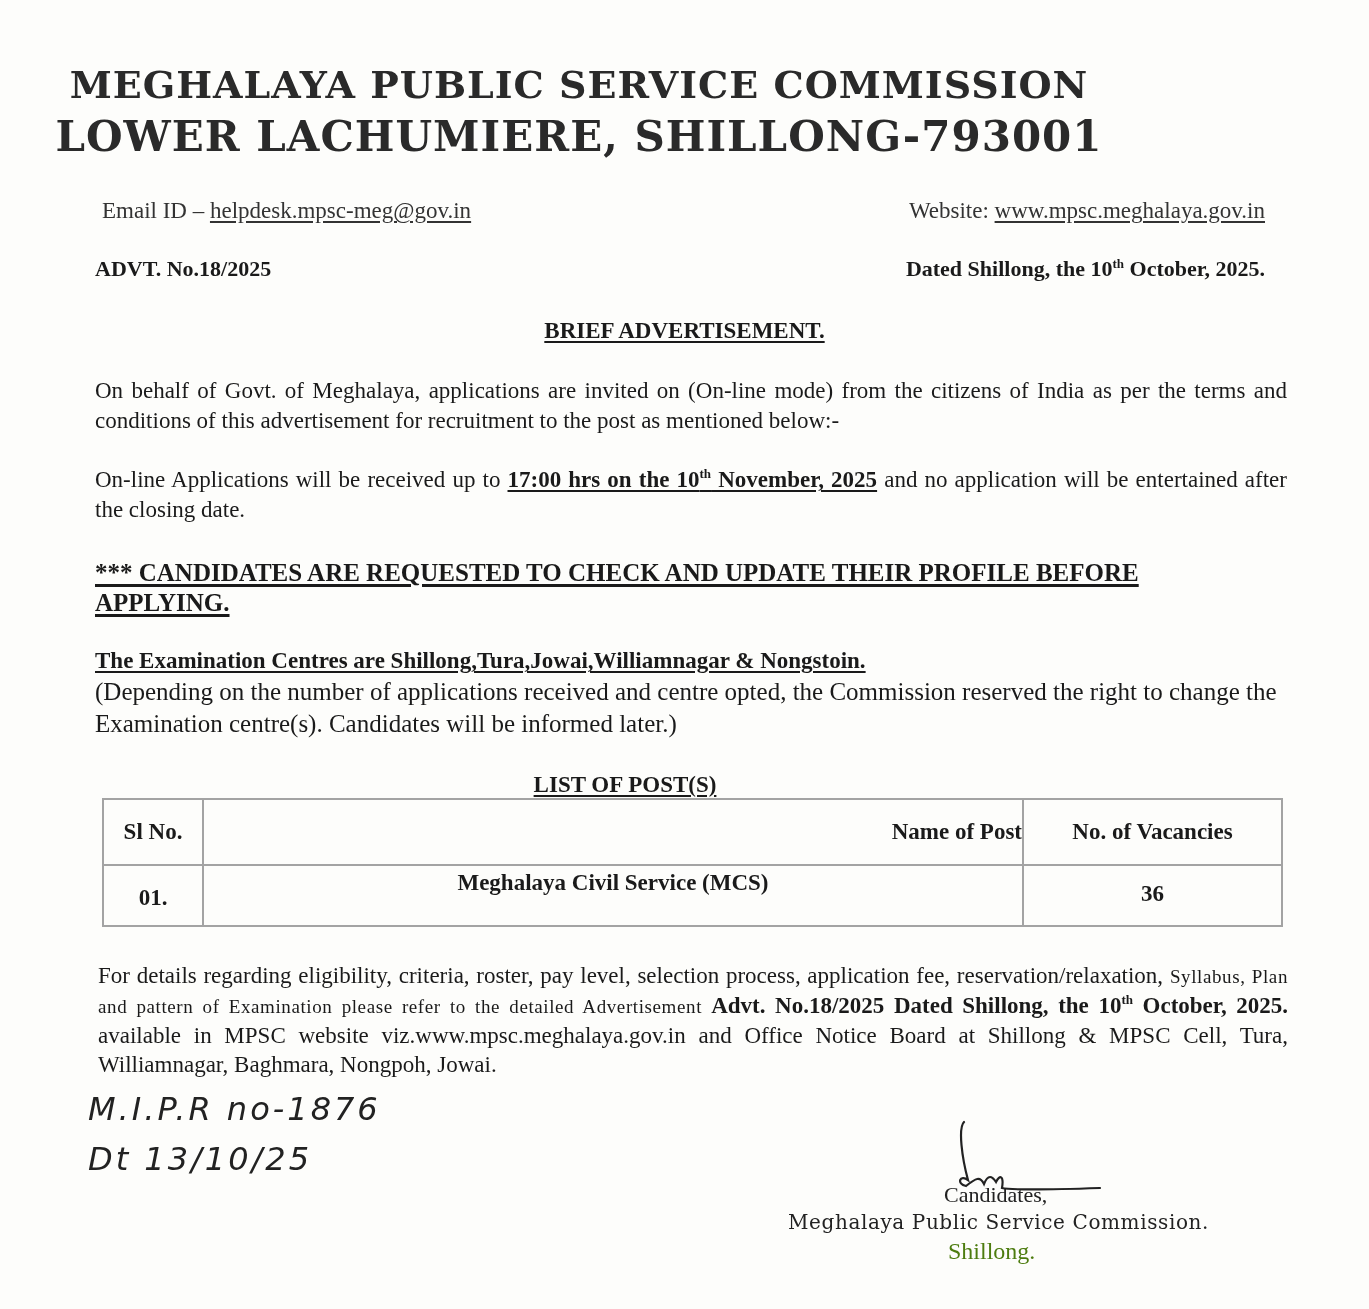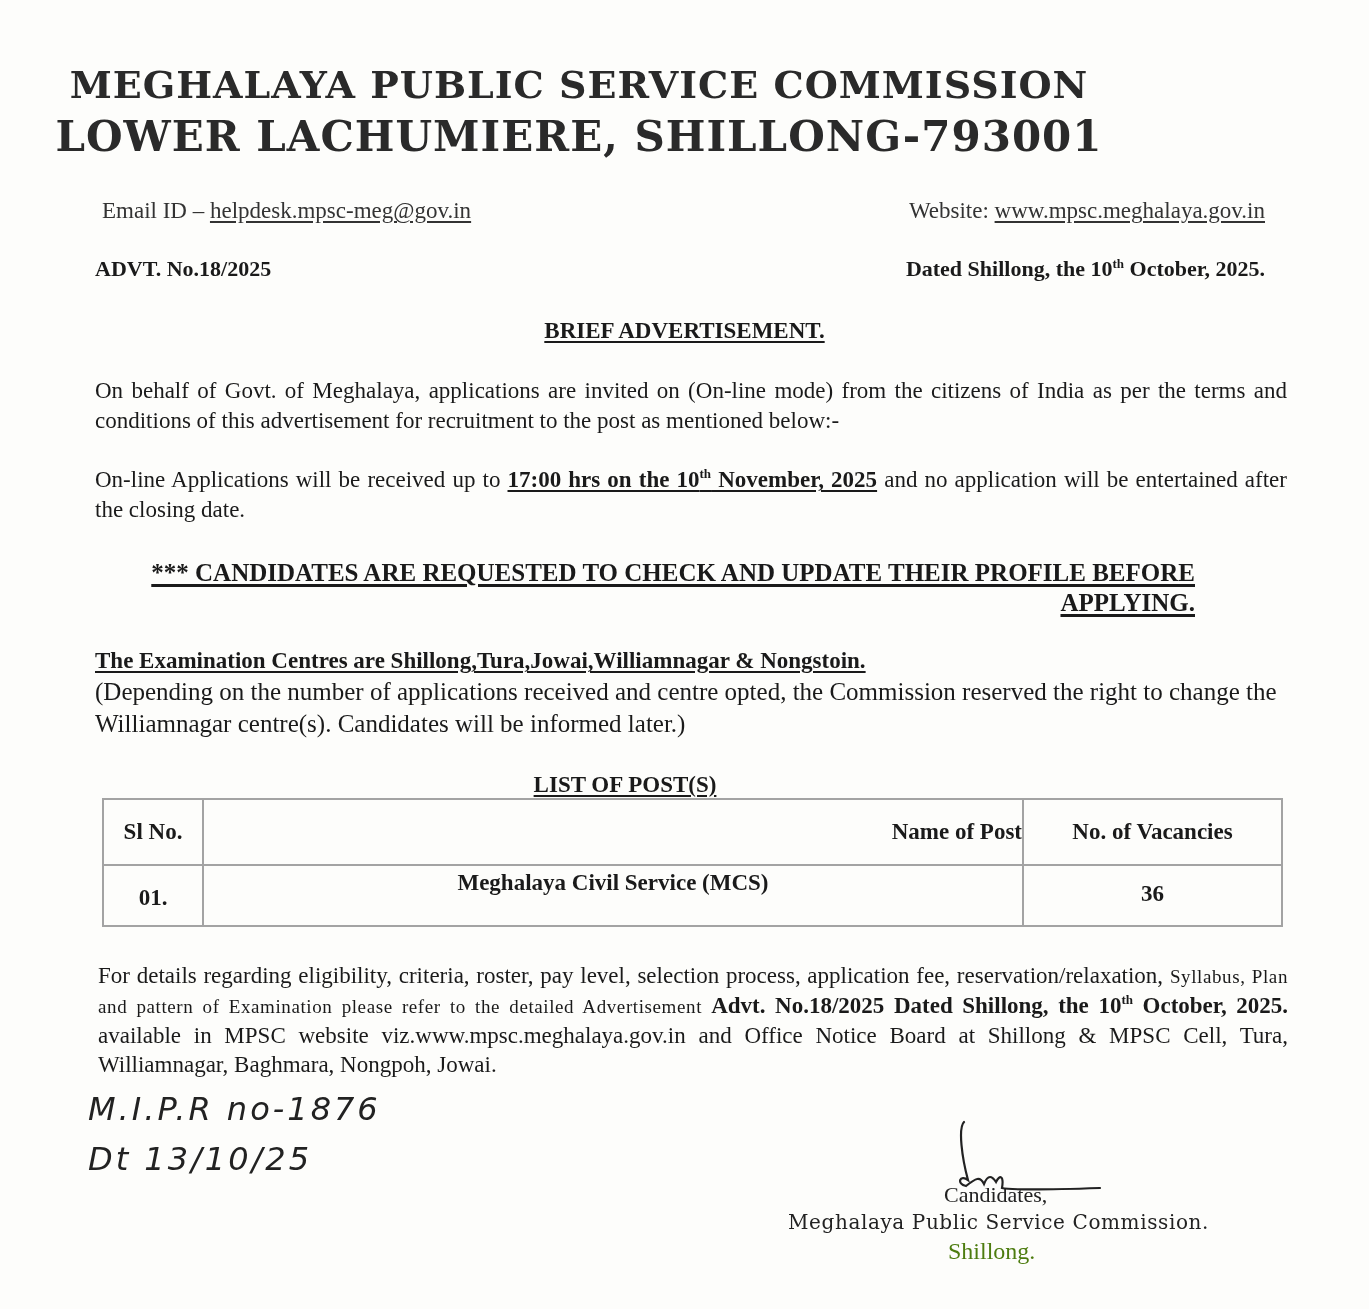--- a/index.html
+++ b/index.html
@@ -42,25 +42,25 @@
 </div>
 
 <div class="abs title"><span class="u">BRIEF ADVERTISEMENT.</span></div>
 
 <div class="abs para" style="top:376px;">On behalf of Govt. of Meghalaya, applications are invited on (On-line mode) from the citizens of India as per the terms and conditions of this advertisement for recruitment to the post as mentioned below:-</div>
 
 <div class="abs para" style="top:465px;">
   <span>On-line Applications will be received up to </span><span class="bold u"><span>17:00 hrs on the 10</span><span class="sup">th</span><span> November, 2025</span></span><span> and no application will be entertained after the closing date.</span>
 </div>
 
-<div class="abs para notice" style="top:558px; width:1100px; text-align:right;">*** CANDIDATES ARE REQUESTED TO CHECK AND UPDATE THEIR PROFILE BEFORE APPLYING.</div>
+<div class="abs para notice" style="top:558px; width:1100px; text-align:left;">*** CANDIDATES ARE REQUESTED TO CHECK AND UPDATE THEIR PROFILE BEFORE APPLYING.</div>
 
 <div class="abs para" style="top:646px;">
   <div class="bold u" style="text-decoration-thickness:2px;">The Examination Centres are Shillong,Tura,Jowai,Williamnagar &amp; Nongstoin.</div>
-  <div style="font-size:25px; line-height:32px; text-align:left;">(Depending on the number of applications received and centre opted, the Commission reserved the right to change the Williamnagar centre(s). Candidates will be informed later.)</div>
+  <div style="font-size:25px; line-height:32px; text-align:left;">(Depending on the number of applications received and centre opted, the Commission reserved the right to change the Examination centre(s). Candidates will be informed later.)</div>
 </div>
 
 <div class="abs" style="top:772px; left:0; width:1250px; text-align:center; font-size:23px; font-weight:bold;">
   <span class="u">LIST OF POST(S)</span>
 </div>
 
 <table class="posts">
   <tbody>
       <tr>
     <th style="width:100px;">Sl No.</th>

